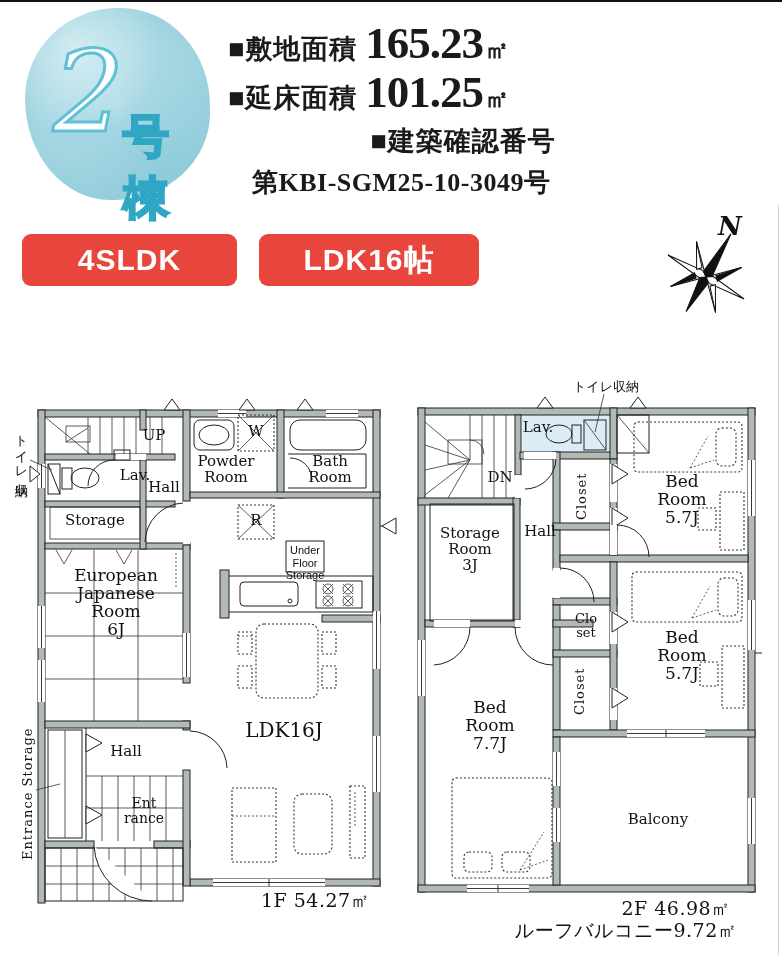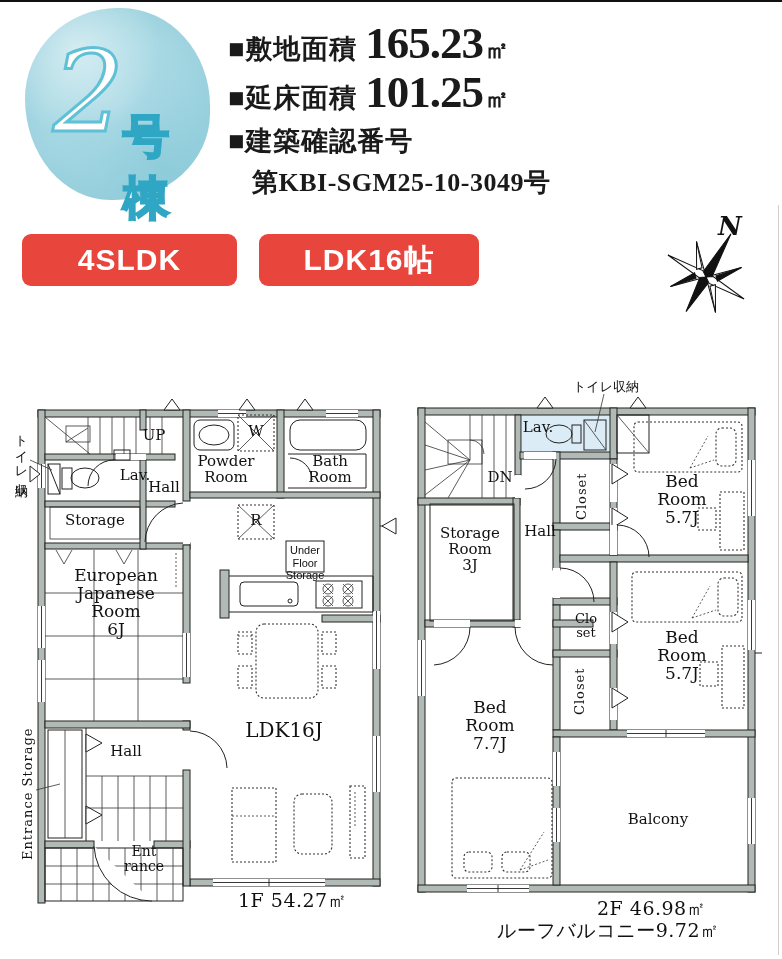--- a/index.html
+++ b/index.html
@@ -19,21 +19,21 @@
     font-size:112px;line-height:1;color:#fff;-webkit-text-stroke:3px #5fc0d6;
     text-shadow:0 0 1px #5fc0d6;}
   .circle .suffix{position:absolute;left:98px;top:98px;font-size:46px;font-weight:bold;color:#fff;
     -webkit-text-stroke:2.5px #2fa6c3;letter-spacing:2px;}
 
   .specs{position:absolute;left:228px;top:20px;width:470px;font-family:Liberation Serif, serif;}
   .spec-row{display:flex;align-items:baseline;margin-bottom:2px;}
   .spec-label{font-size:27px;font-weight:bold;letter-spacing:1px;}
   .spec-value{font-size:45px;font-weight:bold;letter-spacing:-1px;margin-left:8px;line-height:1.05;}
   .spec-unit{font-size:24px;font-weight:bold;margin-left:2px;}
-  .permit-label{font-size:27px;font-weight:bold;margin-top:6px;letter-spacing:1px;}
+  .permit-label{font-size:27px;font-weight:bold;margin-top:6px;letter-spacing:1px;text-align:center;}
   .permit-number{font-size:26px;font-weight:bold;margin-top:6px;padding-left:24px;letter-spacing:0.5px;}
 
   .badge{position:absolute;top:234px;height:52px;background:#e8463d;border-radius:9px;
     color:#fff;font-size:30px;font-weight:bold;display:flex;align-items:center;justify-content:center;
     letter-spacing:1px;}
   .badge1{left:22px;width:215px;}
   .badge2{left:239px;width:220px;margin-left:20px;}
 
   .compass{position:absolute;left:658px;top:213px;width:100px;height:110px;}
   .compass .n{position:absolute;left:60px;top:-2px;font-family:"DejaVu Serif",serif;
@@ -43,24 +43,24 @@
   .plan{position:absolute;}
   #plan1{left:28px;top:398px;width:372px;height:545px;}
   #plan2{left:412px;top:380px;width:350px;height:579px;}
   .plan svg{position:absolute;left:0;top:0;}
 
   .lbl{position:absolute;font-family:"DejaVu Serif",serif;color:#111;text-align:center;line-height:1.06;}
   .lbl span{display:block;}
   .vlbl{position:absolute;font-family:"DejaVu Serif",serif;color:#111;
     writing-mode:vertical-rl;text-align:center;letter-spacing:1px;}
   .vlbl.up{transform:rotate(180deg);}
-  .s13{font-size:13px;} .s14{font-size:14px;margin-top:48px;} .s15{font-size:15px;}
+  .s13{font-size:13px;} .s14{font-size:14px;} .s15{font-size:15px;}
   .s17{font-size:17px;} .s20{font-size:20px;}
   .tiny{font-size:11px;line-height:1.15;font-family:Liberation Sans, sans-serif;}
-  .area-lbl{font-size:19px;text-align:left;letter-spacing:0.5px;}
+  .area-lbl{font-size:19px;text-align:center;letter-spacing:0.5px;}
 
   
   .wall{fill:#b2bab5;stroke:#222;stroke-width:1;}
   .thin{fill:none;stroke:#222;stroke-width:1;}
   .thin2{fill:none;stroke:#333;stroke-width:0.8;}
   .dash{fill:none;stroke:#333;stroke-width:1.1;stroke-dasharray:2 2;}
   .white{fill:#fff;stroke:none;}
   .winline{stroke:#222;stroke-width:0.9;}
 </style>
 </head>

